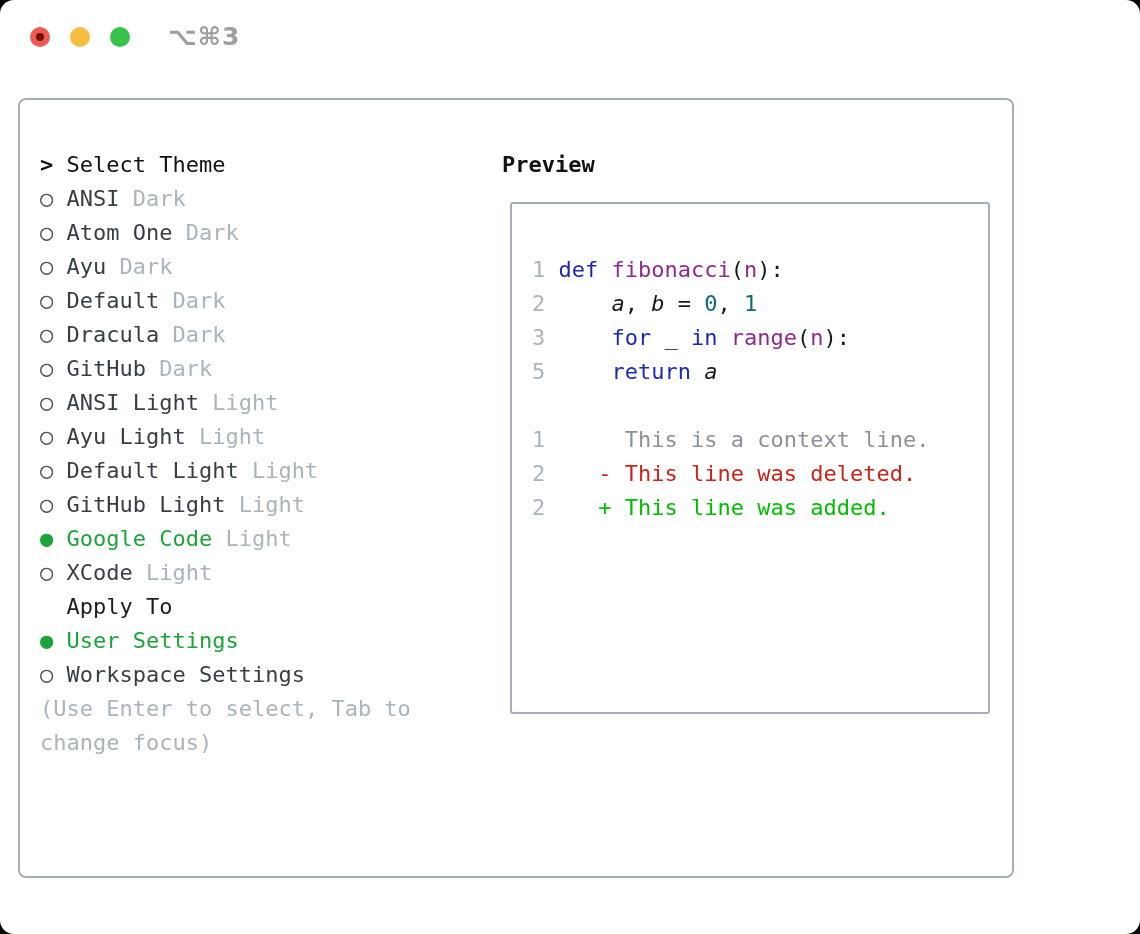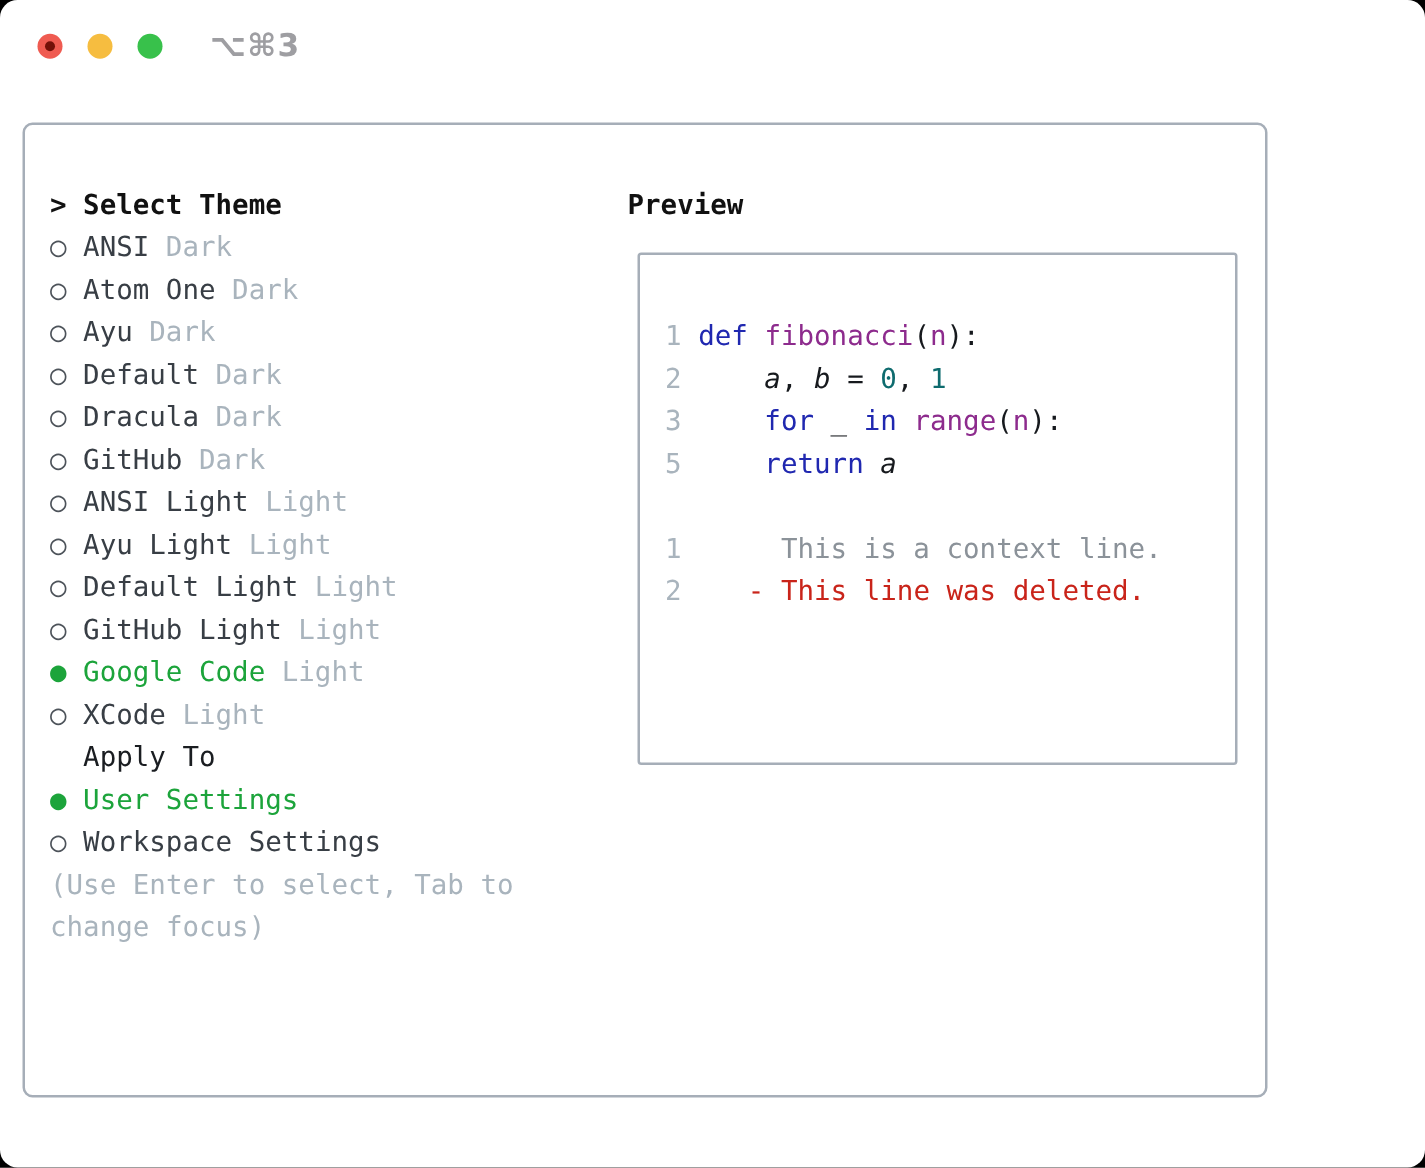--- a/index.html
+++ b/index.html
@@ -16,30 +16,30 @@
                 font-weight:700;font-size:25px;letter-spacing:1px;color:#9e9ea2;}
   
   .panel{position:absolute;left:18px;top:98px;width:996px;height:780px;
          border:2px solid var(--border);border-radius:8px;box-sizing:border-box;background:#fff;}
   .left-col{position:absolute;left:20px;top:48px;width:440px;font-size:22px;line-height:34px;color:var(--name);}
   .row{height:34px;line-height:34px;display:flex;white-space:pre;}
   .icon{display:inline-block;width:1ch;text-align:center;color:#4d535a;flex:none;}
   .row .label{margin-left:1ch;color:var(--name);}
   .row .variant{margin-left:1ch;color:var(--muted);}
   .header-row .icon{color:var(--ink);font-weight:bold;}
-  .header-row .label{font-weight:bold;color:var(--ink);}
+  .header-row .label{font-weight:normal;color:var(--ink);}
   .row.selected .icon{color:var(--green);}
   .row.selected .label{color:var(--green);}
   .apply-header{}
   .apply-header .label{color:#1a1d21;}
   .help{width:430px;color:var(--muted);line-height:34px;}
   
   .preview-header{position:absolute;left:482px;top:48px;height:34px;line-height:34px;
                   font-size:22px;font-weight:bold;color:var(--ink);}
-  .preview-box{position:absolute;left:490px;top:102px;width:480px;height:410px;box-sizing:border-box;
+  .preview-box{position:absolute;left:490px;top:102px;width:480px;height:512px;box-sizing:border-box;
                border:2px solid var(--border);border-radius:3px;background:#fff;overflow:hidden;}
   #preview-lines{padding:49px 0 0 20px;font-size:22px;}
   .pline{height:34px;line-height:34px;white-space:pre;color:var(--plain);}
   .lnum{color:var(--lnum);}
   .kw{color:var(--kw);}
   .fn{color:var(--fn);}
   .lit{color:var(--lit);}
   .var{color:var(--plain);font-style:italic;}
   .ctx{color:var(--ctx);}
   .del{color:var(--del);}
@@ -99,17 +99,18 @@
 
     <div class="preview-box">
       <div id="preview-lines">
           <div class="pline"><span class="lnum">1</span> <span class="kw">def</span><span class="plain"> </span><span class="fn">fibonacci</span><span class="plain">(</span><span class="fn">n</span><span class="plain">):</span></div>
           <div class="pline"><span class="lnum">2</span> <span class="plain">    </span><span class="var">a</span><span class="plain">, </span><span class="var">b</span><span class="plain"> = </span><span class="lit">0</span><span class="plain">, </span><span class="lit">1</span></div>
           <div class="pline"><span class="lnum">3</span> <span class="plain">    </span><span class="kw">for</span><span class="plain"> _ </span><span class="kw">in</span><span class="plain"> </span><span class="fn">range</span><span class="plain">(</span><span class="fn">n</span><span class="plain">):</span></div>
           <div class="pline"><span class="lnum">5</span> <span class="plain">    </span><span class="kw">return</span><span class="plain"> </span><span class="var">a</span></div>
           <div class="pline"><span class="lnum"></span></div>
           <div class="pline"><span class="lnum">1</span> <span class="plain">     </span><span class="ctx">This is a context line.</span></div>
           <div class="pline"><span class="lnum">2</span> <span class="plain">   </span><span class="del">- This line was deleted.</span></div>
+          <div class="pline"><span class="lnum">2</span> <span class="plain">   </span><span class="add">+ This line was added.</span></div>
         </div>
     </div>
 
   </div>
 </div>
 
 </body></html>

